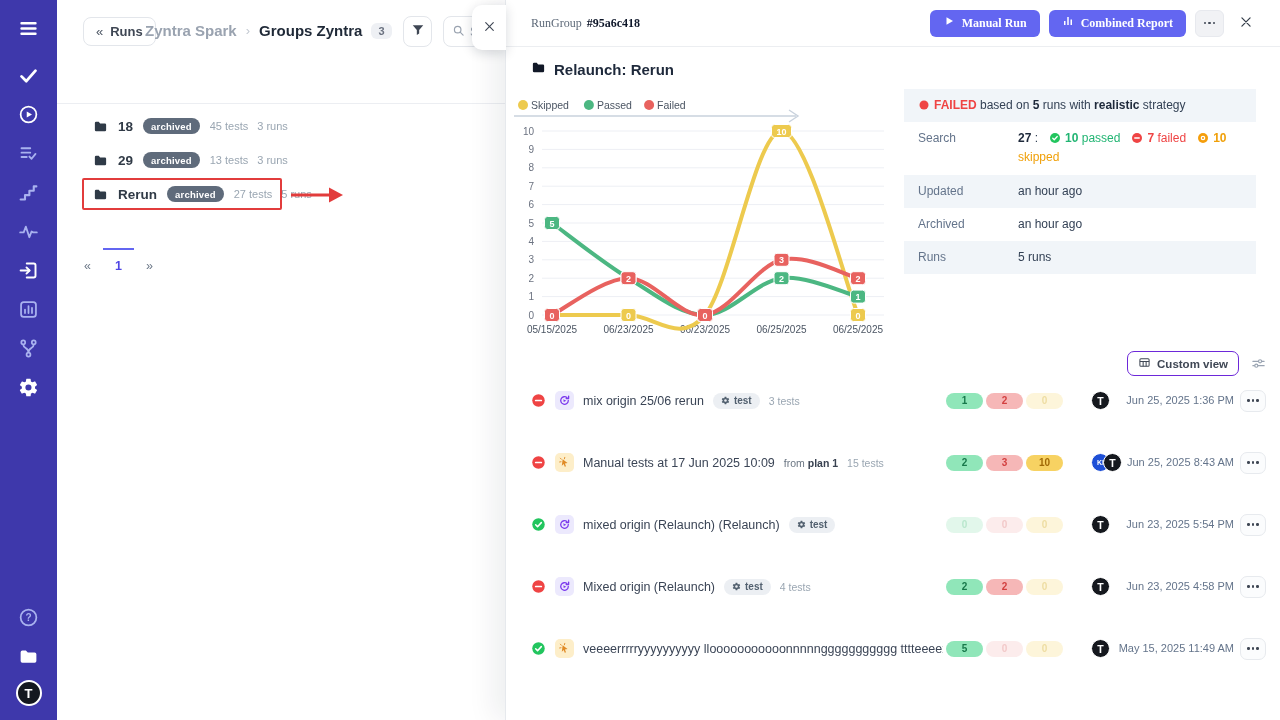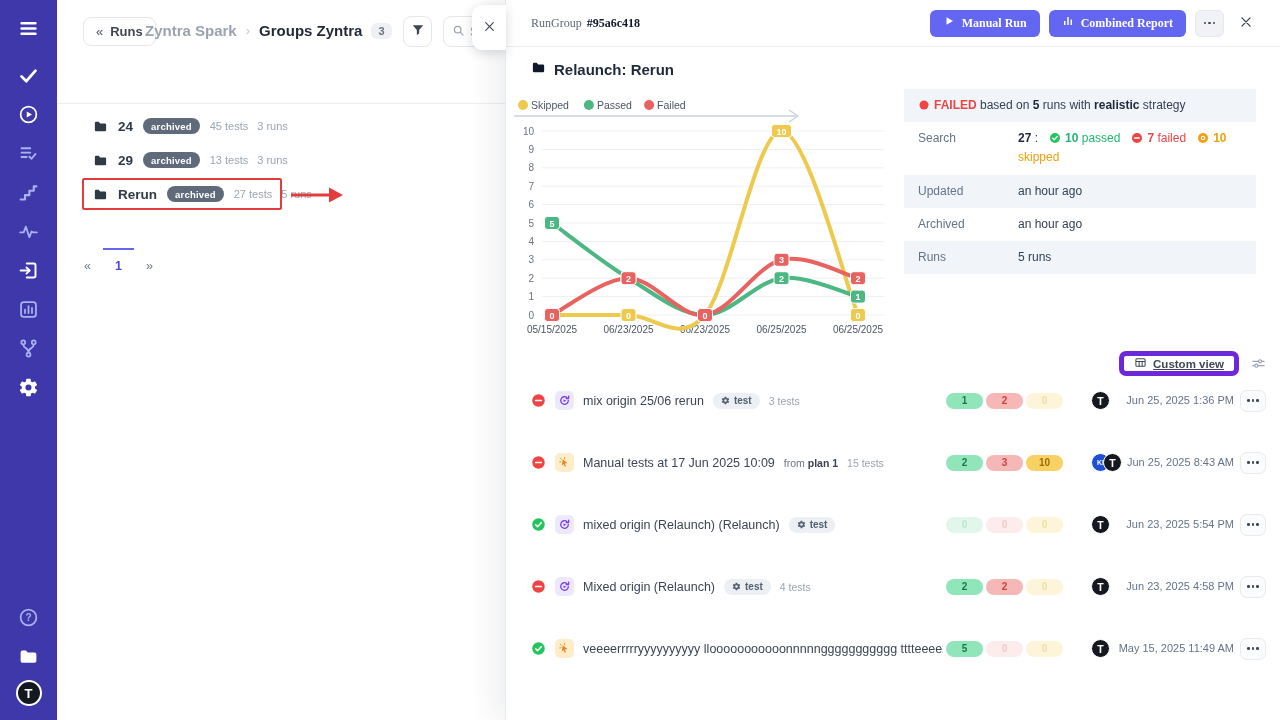--- a/index.html
+++ b/index.html
@@ -94,22 +94,22 @@
   .status-failed { color:#ef4444; font-weight:700; }
   .inline-ico { display:inline-block; width:12px; height:12px; vertical-align:-1.5px; margin-right:4px; }
   .inline-ico svg { width:12px; height:12px; display:block; }
   .seg-gap { display:inline-block; width:11px; }
   .t-passed { color:#22b573; }
   .t-failed { color:#ef4444; }
   .t-skipped { color:#f0a009; }
   .nowrap { white-space:nowrap; }
 
   .custom-row { position:absolute; top:351px; right:14px; display:flex; align-items:center; gap:12px; }
-  .custom-btn { height:25px; border:5px solid #6d28d9; border-radius:7px; background:#fff; font-size:11.5px; font-weight:600;
-                color:#3f4754; display:flex; align-items:center; gap:6px; padding:4px 10px; cursor:pointer; font-family:inherit;text-decoration:underline; }
+  .custom-btn { height:25px; border:1px solid #6d28d9; border-radius:7px; background:#fff; font-size:11.5px; font-weight:600;
+                color:#3f4754; display:flex; align-items:center; gap:6px; padding:4px 10px; cursor:pointer; font-family:inherit; }
   .custom-btn svg { width:13px; height:13px; }
   .sliders { color:#9aa4b2; cursor:pointer; display:flex; }
   .sliders svg { width:15px; height:15px; }
 
   
   .run-rows { position:absolute; left:0; top:385px; right:0; }
   .run-row { position:relative; height:31px; cursor:pointer; }
   .rr-left { position:absolute; left:25px; top:0; height:31px; display:flex; align-items:center; gap:9px;
              max-width:412px; overflow:hidden; white-space:nowrap; }
   .rr-status { width:15px; height:15px; flex:none; display:flex; }
@@ -247,21 +247,21 @@
     </div>
     <div class="lp-divider"></div>
 
     <div id="group-list">
         <div class="group-row" style="top: 111px;">
           <span style="display:flex;width:15px;height:15px;color:#2f3a47">
             <svg viewBox="0 0 24 24" fill="none" stroke="currentColor" width="100%" height="100%">
               <path fill="currentColor" stroke="none" d="M3 6.5A2 2 0 0 1 5 4.5h4.2L11.4 7H19a2 2 0 0 1 2 2v8.5a2 2 0 0 1-2 2H5a2 2 0 0 1-2-2z"></path>
             </svg>
           </span>
-          <span class="g-name">24</span>
+          <span class="g-name">18</span>
           <span class="g-badge">archived</span>
           <span class="g-meta">
             <span>45 tests</span>
             <span>3 runs</span>
           </span>
         </div>
         <div class="group-row" style="top: 145px;">
           <span style="display:flex;width:15px;height:15px;color:#2f3a47">
             <svg viewBox="0 0 24 24" fill="none" stroke="currentColor" width="100%" height="100%">
               <path fill="currentColor" stroke="none" d="M3 6.5A2 2 0 0 1 5 4.5h4.2L11.4 7H19a2 2 0 0 1 2 2v8.5a2 2 0 0 1-2 2H5a2 2 0 0 1-2-2z"></path>

